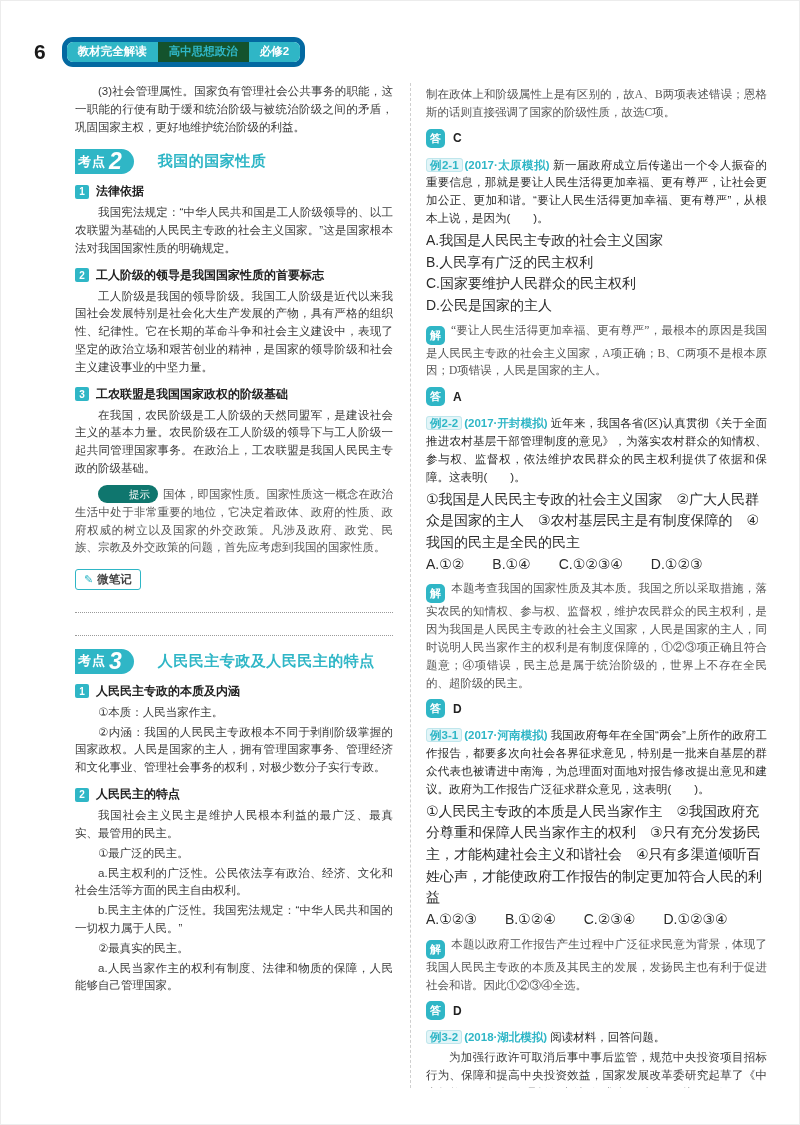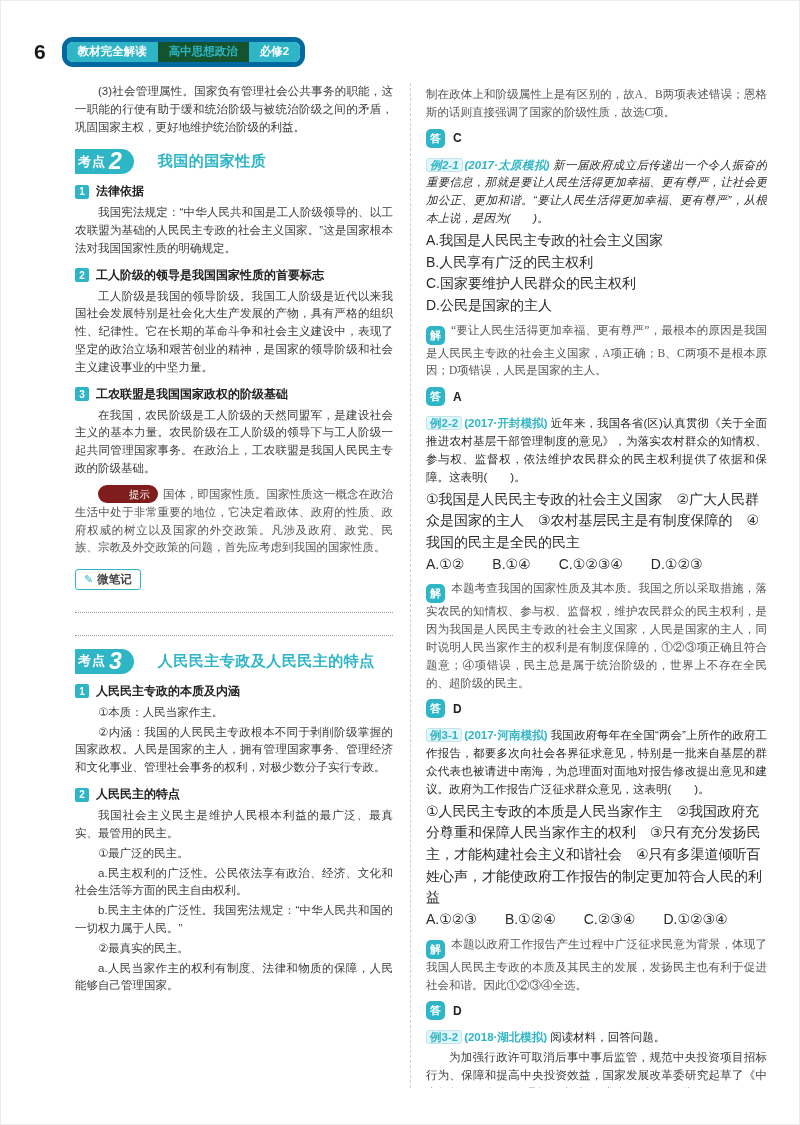--- a/index.html
+++ b/index.html
@@ -32,31 +32,31 @@
   .kd-num{font-size:23px;font-weight:bold;font-style:italic;line-height:0.9;margin-left:3px;}
   .kd-title{font-size:15px;font-weight:bold;color:#2fb6c6;letter-spacing:0.5px;}
 
   
   .sec-head{display:flex;align-items:center;gap:7px;margin:9px 0 4px;}
   .sec-num{width:14px;height:14px;flex:none;background:#2fb6c6;color:#fff;font-size:10px;font-weight:bold;display:flex;align-items:center;justify-content:center;border-radius:2px;}
   .sec-title{font-size:12px;font-weight:bold;color:#222;}
 
   
   p.tip{font-size:11.5px;line-height:1.55;text-align:justify;text-indent:2em;margin:7px 0 5px;color:#555;}
-  .tip-badge{display:inline-block;background:#7f1d1d;color:#fff;border-radius:9px;padding:1px 8px;font-size:10.5px;margin-right:5px;font-style:normal;font-family:"Liberation Sans",sans-serif;}
+  .tip-badge{display:inline-block;background:#0f766e;color:#fff;border-radius:9px;padding:1px 8px;font-size:10.5px;margin-right:5px;font-style:normal;font-family:"Liberation Sans",sans-serif;}
 
   
   .note{margin:12px 0 4px;}
   .note-badge{display:inline-flex;align-items:center;gap:4px;border:1px solid #2fb6c6;border-radius:3px;padding:2px 8px;font-size:11.5px;font-weight:bold;color:#444;background:#fff;}
   .pencil{color:#2fb6c6;font-size:11px;}
   .dotline{height:23px;border-bottom:1px dotted #9a9a9a;}
 
   
   p.ex{font-size:11.5px;line-height:1.55;text-align:justify;color:#2b2b2b;margin:9px 0 2px;}
-  .ex21-gap{margin-top:22px;font-style:italic;}
+  .ex21-gap{margin-top:22px;}
   .ex31-gap{margin-top:26px;}
   .ex-label{color:#2fb6c6;font-weight:bold;background:#e3f5f8;border:1px solid #bfe6ec;border-radius:3px;padding:0 3px;margin-right:2px;}
   .ex-source{color:#2fb6c6;font-weight:bold;margin-right:3px;}
   p.opt{font-size:14px;line-height:1.55;color:#2b2b2b;margin:0;}
   p.jie{font-size:11.5px;line-height:1.55;text-align:justify;color:#555;margin:5px 0 3px;}
   .badge{width:19px;height:19px;flex:none;background:#2fb6c6;color:#fff;font-size:11px;font-weight:bold;border-radius:5px;display:flex;align-items:center;justify-content:center;font-style:normal;font-family:"Liberation Sans",sans-serif;}
   .badge.inline{display:inline-flex;vertical-align:-5px;margin-right:6px;}
   .ans-row{display:flex;align-items:center;gap:8px;margin:7px 0;}
   .ans-val{font-size:12px;font-weight:bold;color:#222;}
 </style>

